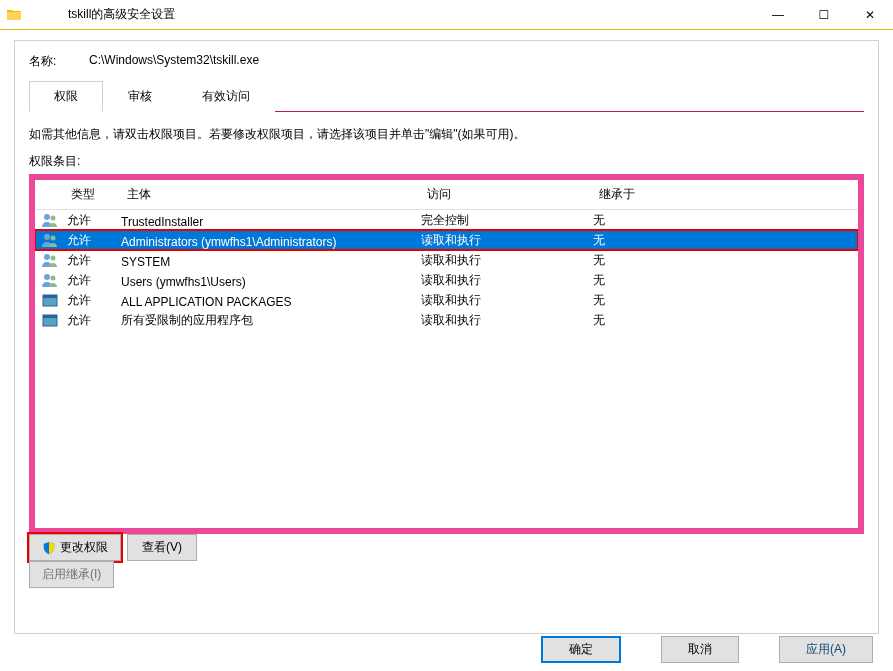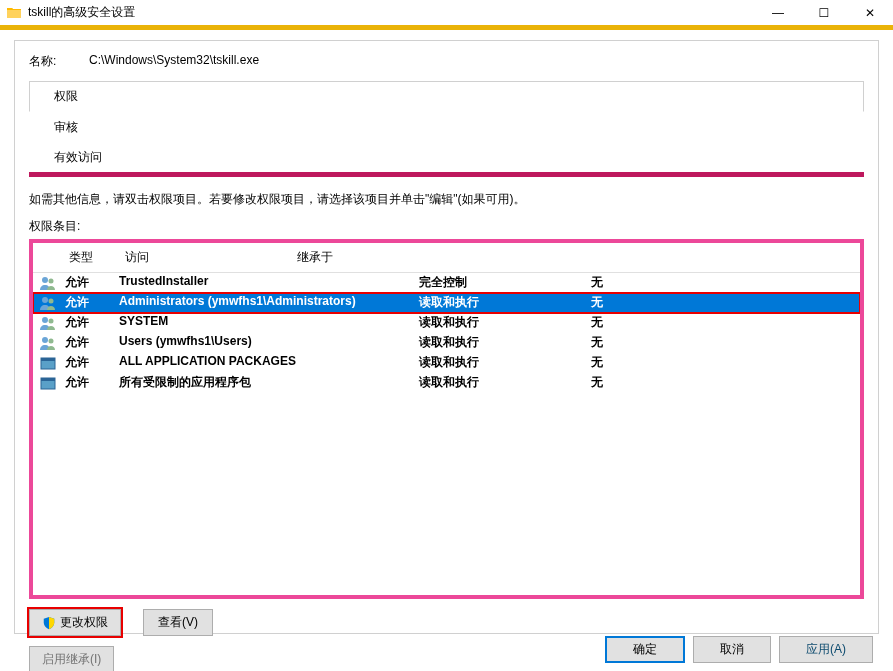--- a/index.html
+++ b/index.html
@@ -1,60 +1,60 @@
 <!DOCTYPE html>
 <html><head>
   <meta charset="utf-8">
   <style>
     * { margin: 0; padding: 0; box-sizing: border-box; font-family: "Microsoft YaHei", "Segoe UI", sans-serif; font-size: 12px; }
     body { background: #fff; width: 893px; height: 671px; overflow: hidden; }
     
-    .titlebar { height: 30px; display: flex; align-items: center; border-bottom: 5px solid #eab308; }
+    .titlebar { height: 30px; display: flex; align-items: center; border-bottom: 1px solid #eab308; gap: 40px; }
     .titlebar-icon { width: 16px; height: 16px; margin: 0 6px; }
     .titlebar-title { flex: 1; }
     .titlebar-controls { display: flex; }
     .titlebar-btn { width: 46px; height: 30px; display: flex; align-items: center; justify-content: center; background: none; border: none; cursor: pointer; }
     
     .content-wrapper { padding: 10px 14px; }
     .inner-frame { border: 1px solid #d0d0d0; background: #fff; padding: 12px 14px 12px 14px; height: 594px; position: relative; }
     
     .info-row { display: flex; margin-bottom: 10px; }
     .info-label { width: 60px; }
     .info-value { }
     .link { color: #0066cc; cursor: pointer; margin-left: 8px; display: inline-flex; align-items: center; }
     .shield-icon { width: 14px; height: 14px; margin-right: 2px; }
     
-    .tabs { display: flex; border-bottom: 6px solid #be185d; margin-top: 8px; flex-direction: column; }
+    .tabs { display: flex; border-bottom: 1px solid #be185d; margin-top: 8px; }
     .tab { padding: 6px 24px; border: 1px solid transparent; border-bottom: none; cursor: pointer; position: relative; top: 1px; background: #fff; }
     .tab.active { border-color: #d0d0d0; border-bottom: 1px solid #fff; }
     
     .instruction { margin: 14px 0 10px 0; }
     .list-label { margin-bottom: 4px; }
     
-    .perm-list { border: 4px solid #ec4899; height: 360px; overflow: auto; }
+    .perm-list { border: 6px solid #ec4899; height: 360px; overflow: auto; }
     .perm-header { display: flex; border-bottom: 1px solid #e0e0e0; padding: 4px 0; }
     .perm-header .col { padding: 2px 6px; }
-    .perm-row { display: flex; align-items: flex-start; padding: 1px 0; cursor: pointer; font-weight: bold; }
+    .perm-row { display: flex; align-items: flex-end; padding: 1px 0; cursor: pointer; }
     .perm-row.selected { background: #0078d7; color: #fff; }
     .perm-row.highlighted { outline: 2px solid #e80000; outline-offset: -1px; }
     .col-icon { width: 30px; display: flex; justify-content: center; }
     .col-type { width: 56px; padding-left: 2px; }
     .col-principal { width: 300px; }
     .col-access { width: 172px; }
     .col-inherit { flex: 1; }
     
     .principal-icon { width: 18px; height: 18px; }
     
-    .button-row { display: flex; gap: 22px; margin-top: 10px; }
+    .button-row { display: flex; gap: 6px; }
     .btn { padding: 4px 12px; border: 1px solid #adadad; background: #e1e1e1; cursor: pointer; min-width: 70px; display: inline-flex; align-items: center; justify-content: center; gap: 2px; }
     .btn.disabled { color: #737373; cursor: default; }
     .btn.highlighted-btn { outline: 2px solid #e80000; outline-offset: 0px; }
     
     .dialog-footer { position: absolute; bottom: 8px; right: 20px; display: flex; gap: 8px; }
-    .footer-btn { padding: 3px 26px; border: 1px solid #adadad; background: #e1e1e1; cursor: pointer; }
+    .footer-btn { padding: 3px 26px; border: 1px solid #adadad; background: #e1e1e1; cursor: pointer; margin-left: 32px; }
     .footer-btn.primary { border: 2px solid #0078d7; }
     .footer-btn.disabled { color: #0c4a6e; }
   </style>
 </head>
 <body>
 
 <div class="titlebar">
   <svg class="titlebar-icon" viewBox="0 0 16 16">
     <path fill="#ffd25c" d="M1 3h5l1 1h8v9H1z"></path>
     <path fill="#ffb900" d="M1 3h5l1 1h8v1H1z"></path>
@@ -82,20 +82,21 @@
       <div class="tab">有效访问</div>
     </div>
 
     <div class="instruction">如需其他信息，请双击权限项目。若要修改权限项目，请选择该项目并单击"编辑"(如果可用)。</div>
     <div class="list-label">权限条目:</div>
 
     <div class="perm-list">
       <div class="perm-header">
         <div class="col col-icon"></div>
         <div class="col col-type">类型</div>
+        <div class="col col-principal">主体</div>
         <div class="col col-access">访问</div>
         <div class="col col-inherit">继承于</div>
       </div>
       <div id="perm-rows">
           <div class="perm-row">
             <div class="col-icon">
               <svg class="principal-icon" viewBox="0 0 18 18">
                 <circle cx="6" cy="6" r="3" fill="#6ba5d7"></circle>
                 <path d="M1 16c0-3 2-5 5-5s5 2 5 5z" fill="#6ba5d7"></path>
                 <circle cx="12" cy="7" r="2.5" fill="#8fb98f"></circle>

